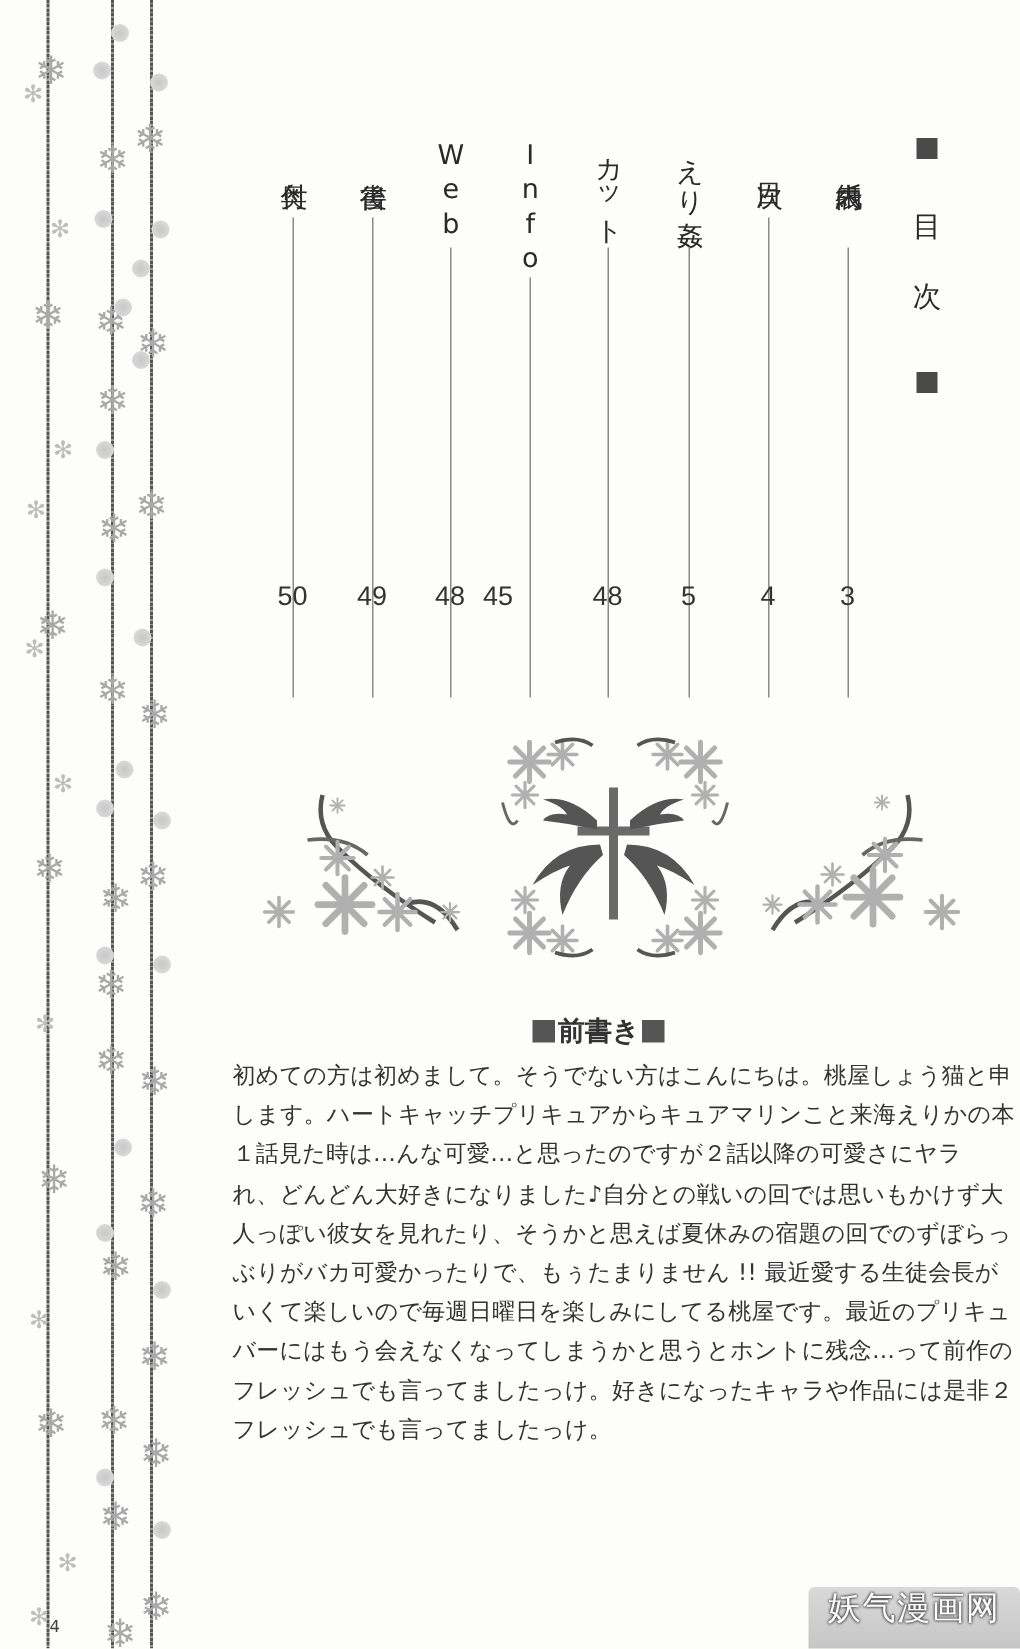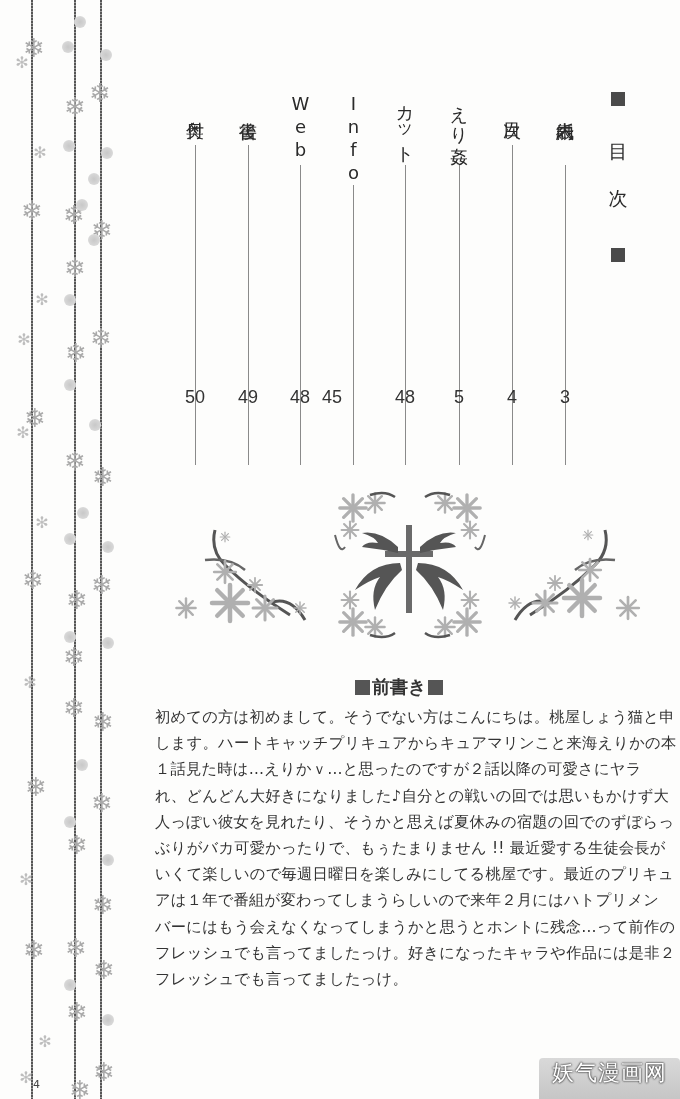--- a/index.html
+++ b/index.html
@@ -235,26 +235,25 @@
 
   <div class="preface-title">
     <span class="sq"></span>
     <span>前書き</span>
     <span class="sq"></span>
   </div>
 
   <div class="preface-body">
     <p>初めての方は初めまして。そうでない方はこんにちは。桃屋しょう猫と申</p>
     <p>します。ハートキャッチプリキュアからキュアマリンこと来海えりかの本</p>
-    <p>１話見た時は…えりかｖ…と思ったのですが２話以降の可愛さにヤラ</p>
+    <p>１話見た時は…んな可愛…と思ったのですが２話以降の可愛さにヤラ</p>
     <p>れ、どんどん大好きになりました♪自分との戦いの回では思いもかけず大</p>
     <p>人っぽい彼女を見れたり、そうかと思えば夏休みの宿題の回でのずぼらっ</p>
     <p>ぶりがバカ可愛かったりで、もぅたまりません !! 最近愛する生徒会長が</p>
     <p>いくて楽しいので毎週日曜日を楽しみにしてる桃屋です。最近のプリキュ</p>
-    <p>アは１年で番組が変わってしまうらしいので来年２月にはハトプリメン</p>
     <p>バーにはもう会えなくなってしまうかと思うとホントに残念…って前作の</p>
     <p>フレッシュでも言ってましたっけ。好きになったキャラや作品には是非２</p>
     <p>フレッシュでも言ってましたっけ。</p>
   </div>
 
   <div class="page-num">4</div>
 
   <div class="watermark">
     <div class="wm-cn">妖气漫画网</div>
     <div class="wm-url">www.yaoqi.cc</div>

